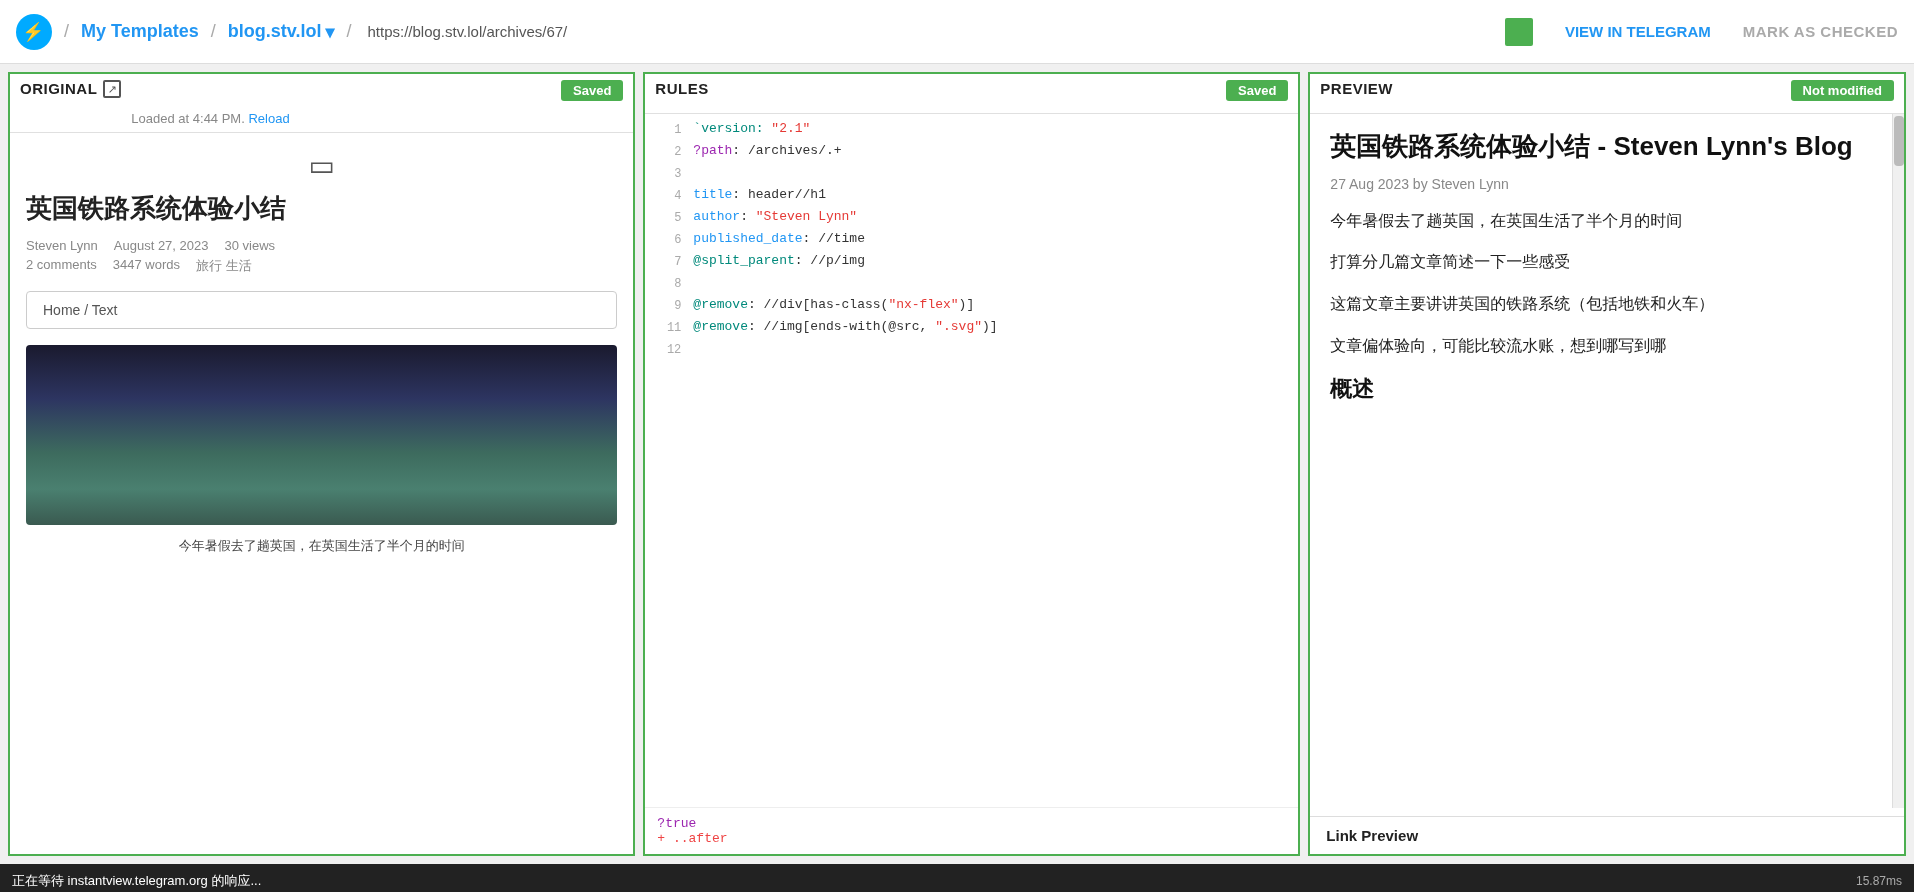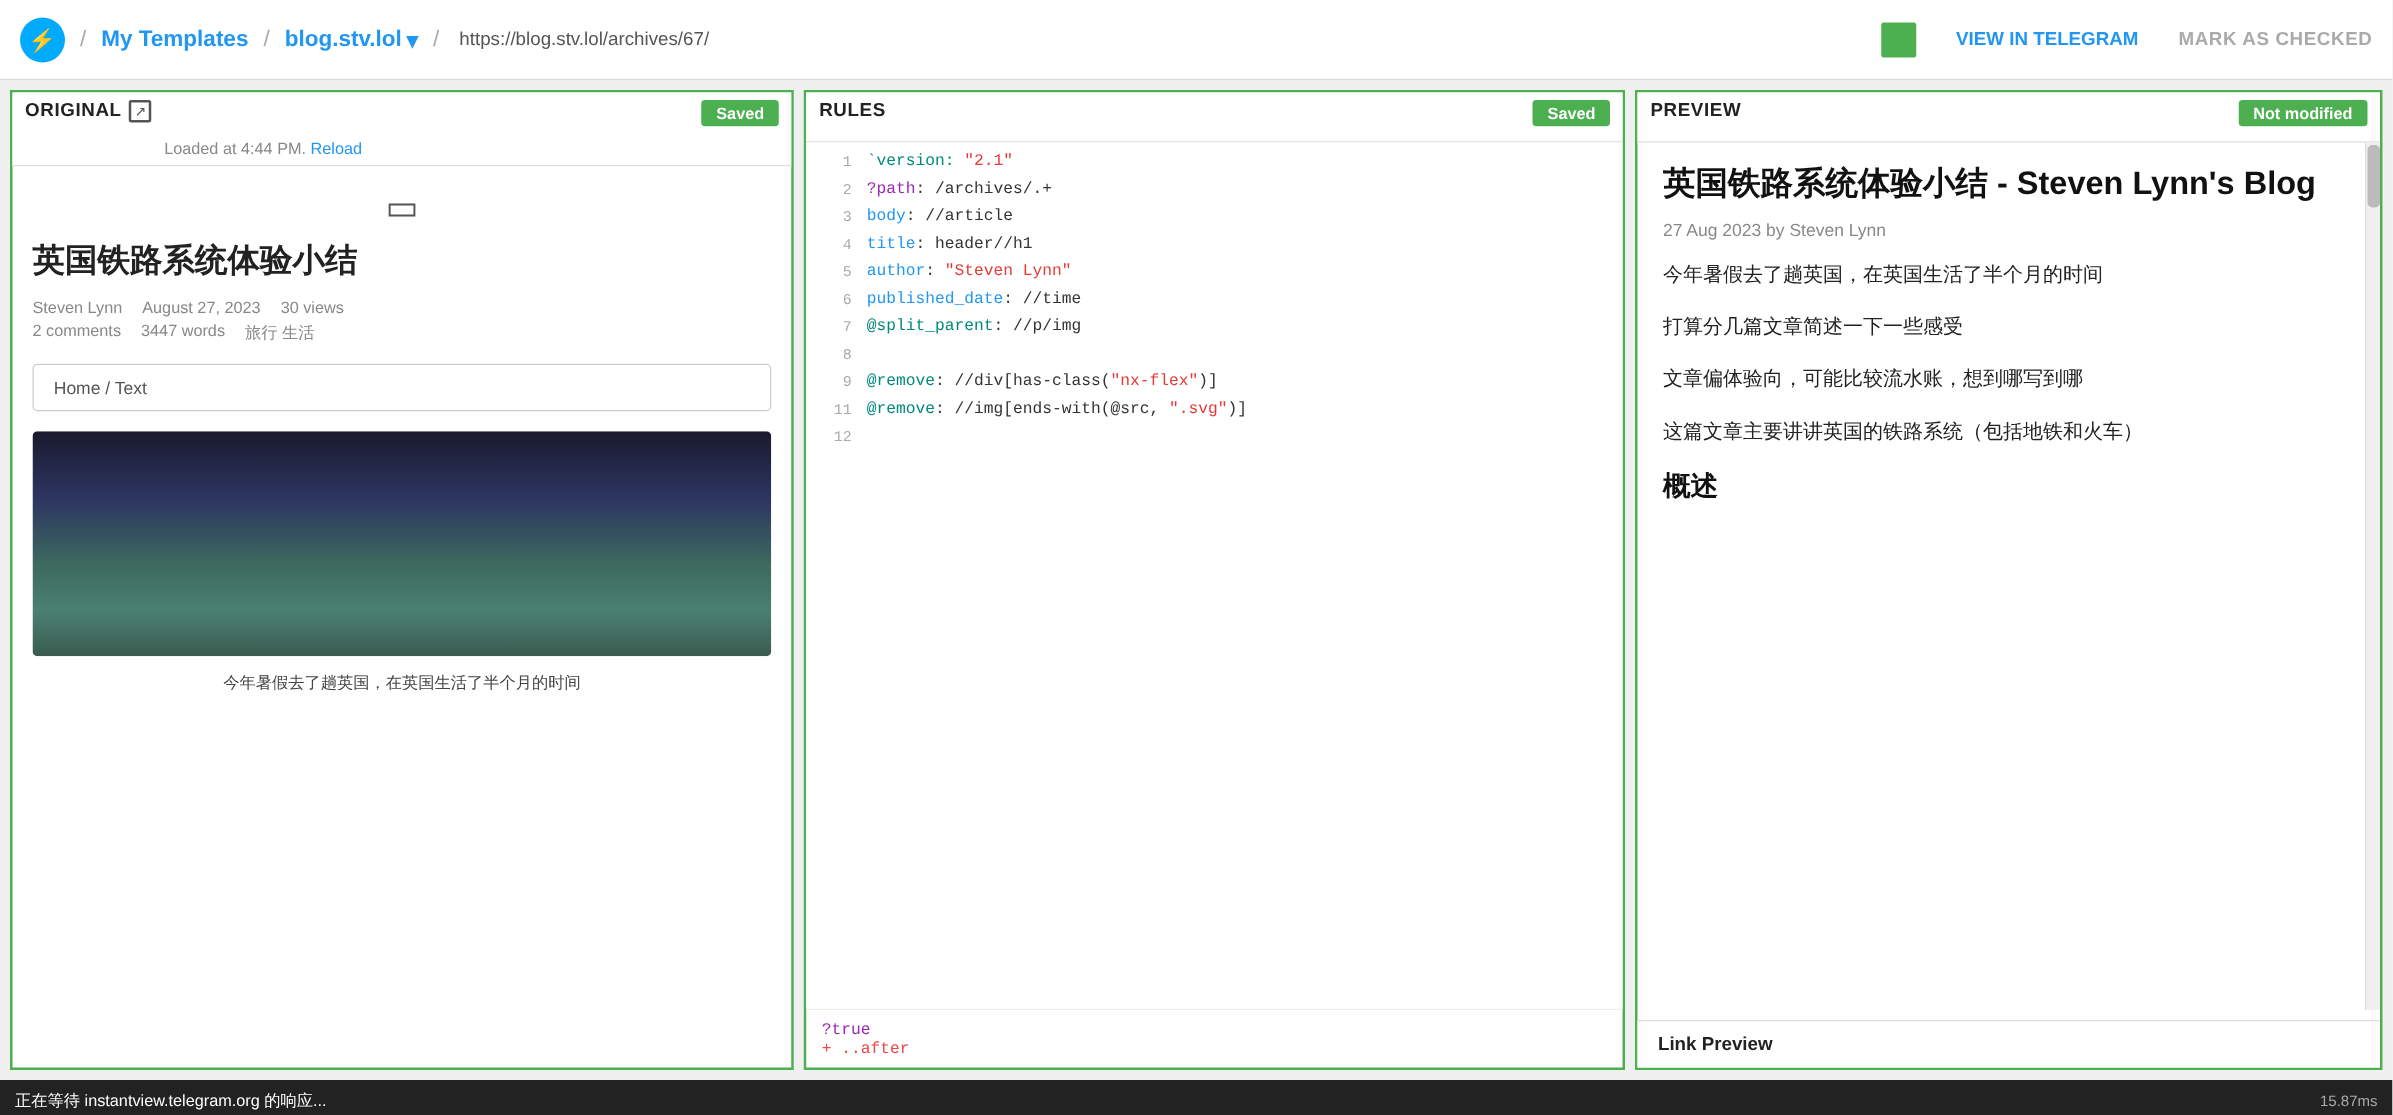--- a/index.html
+++ b/index.html
@@ -354,21 +354,20 @@
       <div class="code-line">
         <span class="line-num">1</span>
         <span class="line-content"><span class="c-teal">`version: </span><span class="c-red">"2.1"</span></span>
       </div>
       <div class="code-line">
         <span class="line-num">2</span>
         <span class="line-content"><span class="c-purple">?path</span><span class="c-dark">: /archives/.+</span></span>
       </div>
       <div class="code-line">
         <span class="line-num">3</span>
-        <span class="line-content"><span class="c-blue">body</span><span class="c-dark">: //article</span></span>
       </div>
       <div class="code-line">
         <span class="line-num">4</span>
         <span class="line-content"><span class="c-blue">title</span><span class="c-dark">: header//h1</span></span>
       </div>
       <div class="code-line">
         <span class="line-num">5</span>
         <span class="line-content"><span class="c-blue">author</span><span class="c-dark">: </span><span class="c-red">"Steven Lynn"</span></span>
       </div>
       <div class="code-line">
@@ -408,22 +407,22 @@
   <div class="panel" style="flex: 1.0; position: relative;">
     <div class="panel-header">
       <span class="panel-title">PREVIEW</span>
       <span class="panel-badge-not-modified">Not modified</span>
     </div>
     <div class="preview-content" style="padding-right: 24px;">
       <div class="preview-main-title">英国铁路系统体验小结 - Steven Lynn's Blog</div>
       <div class="preview-date">27 Aug 2023 by Steven Lynn</div>
       <div class="preview-para">今年暑假去了趟英国，在英国生活了半个月的时间</div>
       <div class="preview-para">打算分几篇文章简述一下一些感受</div>
+      <div class="preview-para">这篇文章主要讲讲英国的铁路系统（包括地铁和火车）</div>
       <div class="preview-para">文章偏体验向，可能比较流水账，想到哪写到哪</div>
-      <div class="preview-para">这篇文章主要讲讲英国的铁路系统（包括地铁和火车）</div>
       <div class="preview-h2">概述</div>
     </div>
     <div class="preview-link-preview" style="padding: 10px 16px; border-top: 1px solid #ddd; background: #fff;">
       <span>Link Preview</span>
     </div>
 
     <div style="position:absolute; right:0; top:40px; bottom:46px; width:12px; background:#f0f0f0; border-left:1px solid #ddd;">
       <div style="width:10px; height:50px; background:#bbb; border-radius:4px; margin: 2px auto;"></div>
     </div>
   </div>

